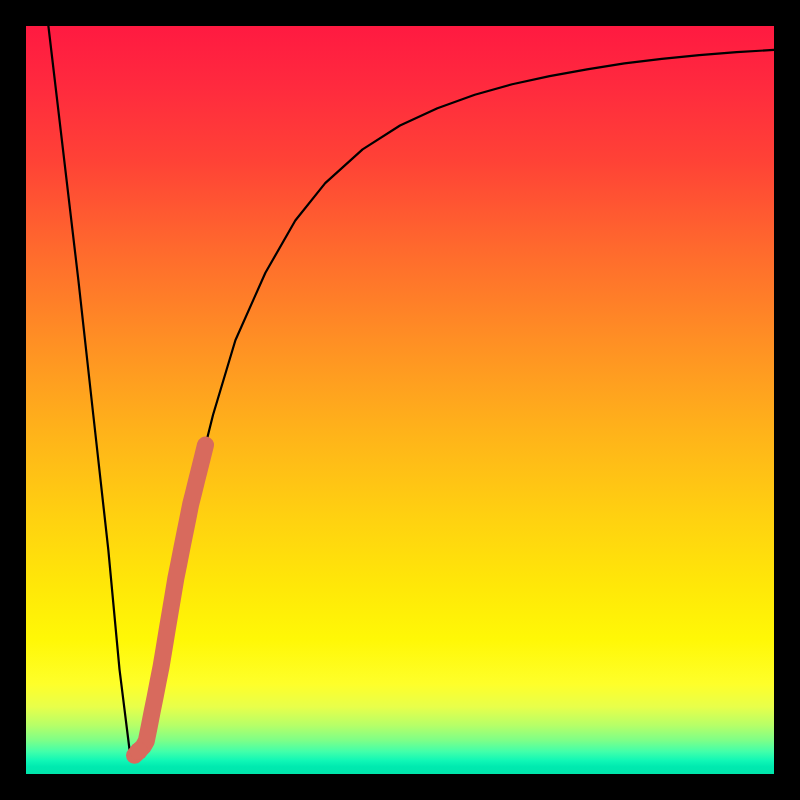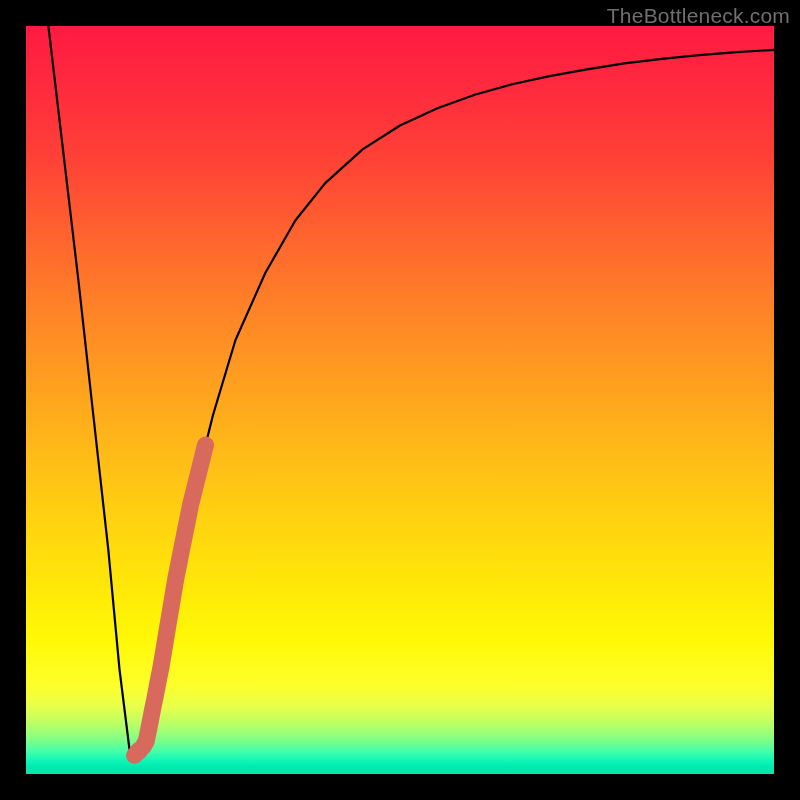--- a/index.html
+++ b/index.html
@@ -70,14 +70,13 @@
 <div class="frame">
   <div class="plot-area">
 
     <svg class="curve" viewBox="0 0 748 748">
       <path id="main-curve" fill="none" stroke="#000" stroke-width="2.2" stroke-linecap="round" stroke-linejoin="round" d="M22.4 0.0 L37.4 127.2 L52.4 254.3 L67.3 389.0 L82.3 523.6 L93.5 643.3 L104.7 733.0 L119.7 718.1 L134.6 643.3 L149.6 553.5 L164.6 478.7 L187.0 389.0 L209.4 314.2 L239.4 246.8 L269.3 194.5 L299.2 157.1 L336.6 123.4 L374.0 99.5 L411.4 82.3 L448.8 68.8 L486.2 58.3 L523.6 50.1 L561.0 43.4 L598.4 37.4 L635.8 32.9 L673.2 29.2 L710.6 26.2 L748.0 23.9 "></path>
       <path id="highlight-seg" fill="none" stroke="#d86a5d" stroke-width="17" stroke-linecap="round" stroke-linejoin="round" d="M108.5 729.3 L111.4 726.3 L114.4 723.4 L117.3 720.4 L120.3 715.0 L123.3 700.2 L126.2 685.4 L129.2 670.6 L132.1 655.7 L135.1 640.5 L138.1 622.7 L141.0 604.9 L144.0 587.2 L147.0 569.4 L149.9 552.0 L152.9 537.2 L155.8 522.4 L158.8 507.5 L161.8 492.7 L164.7 478.1 L167.7 466.3 L170.6 454.4 L173.6 442.6 L176.6 430.7 L179.5 418.9 "></path>
       <circle id="highlight-dot" r="9" fill="#d86a5d" cx="112.7" cy="725.0"></circle>
     </svg>
 
   </div>
-  <div class="watermark">TheBottleneck.com</div>
 </div>
 
 </body></html>

